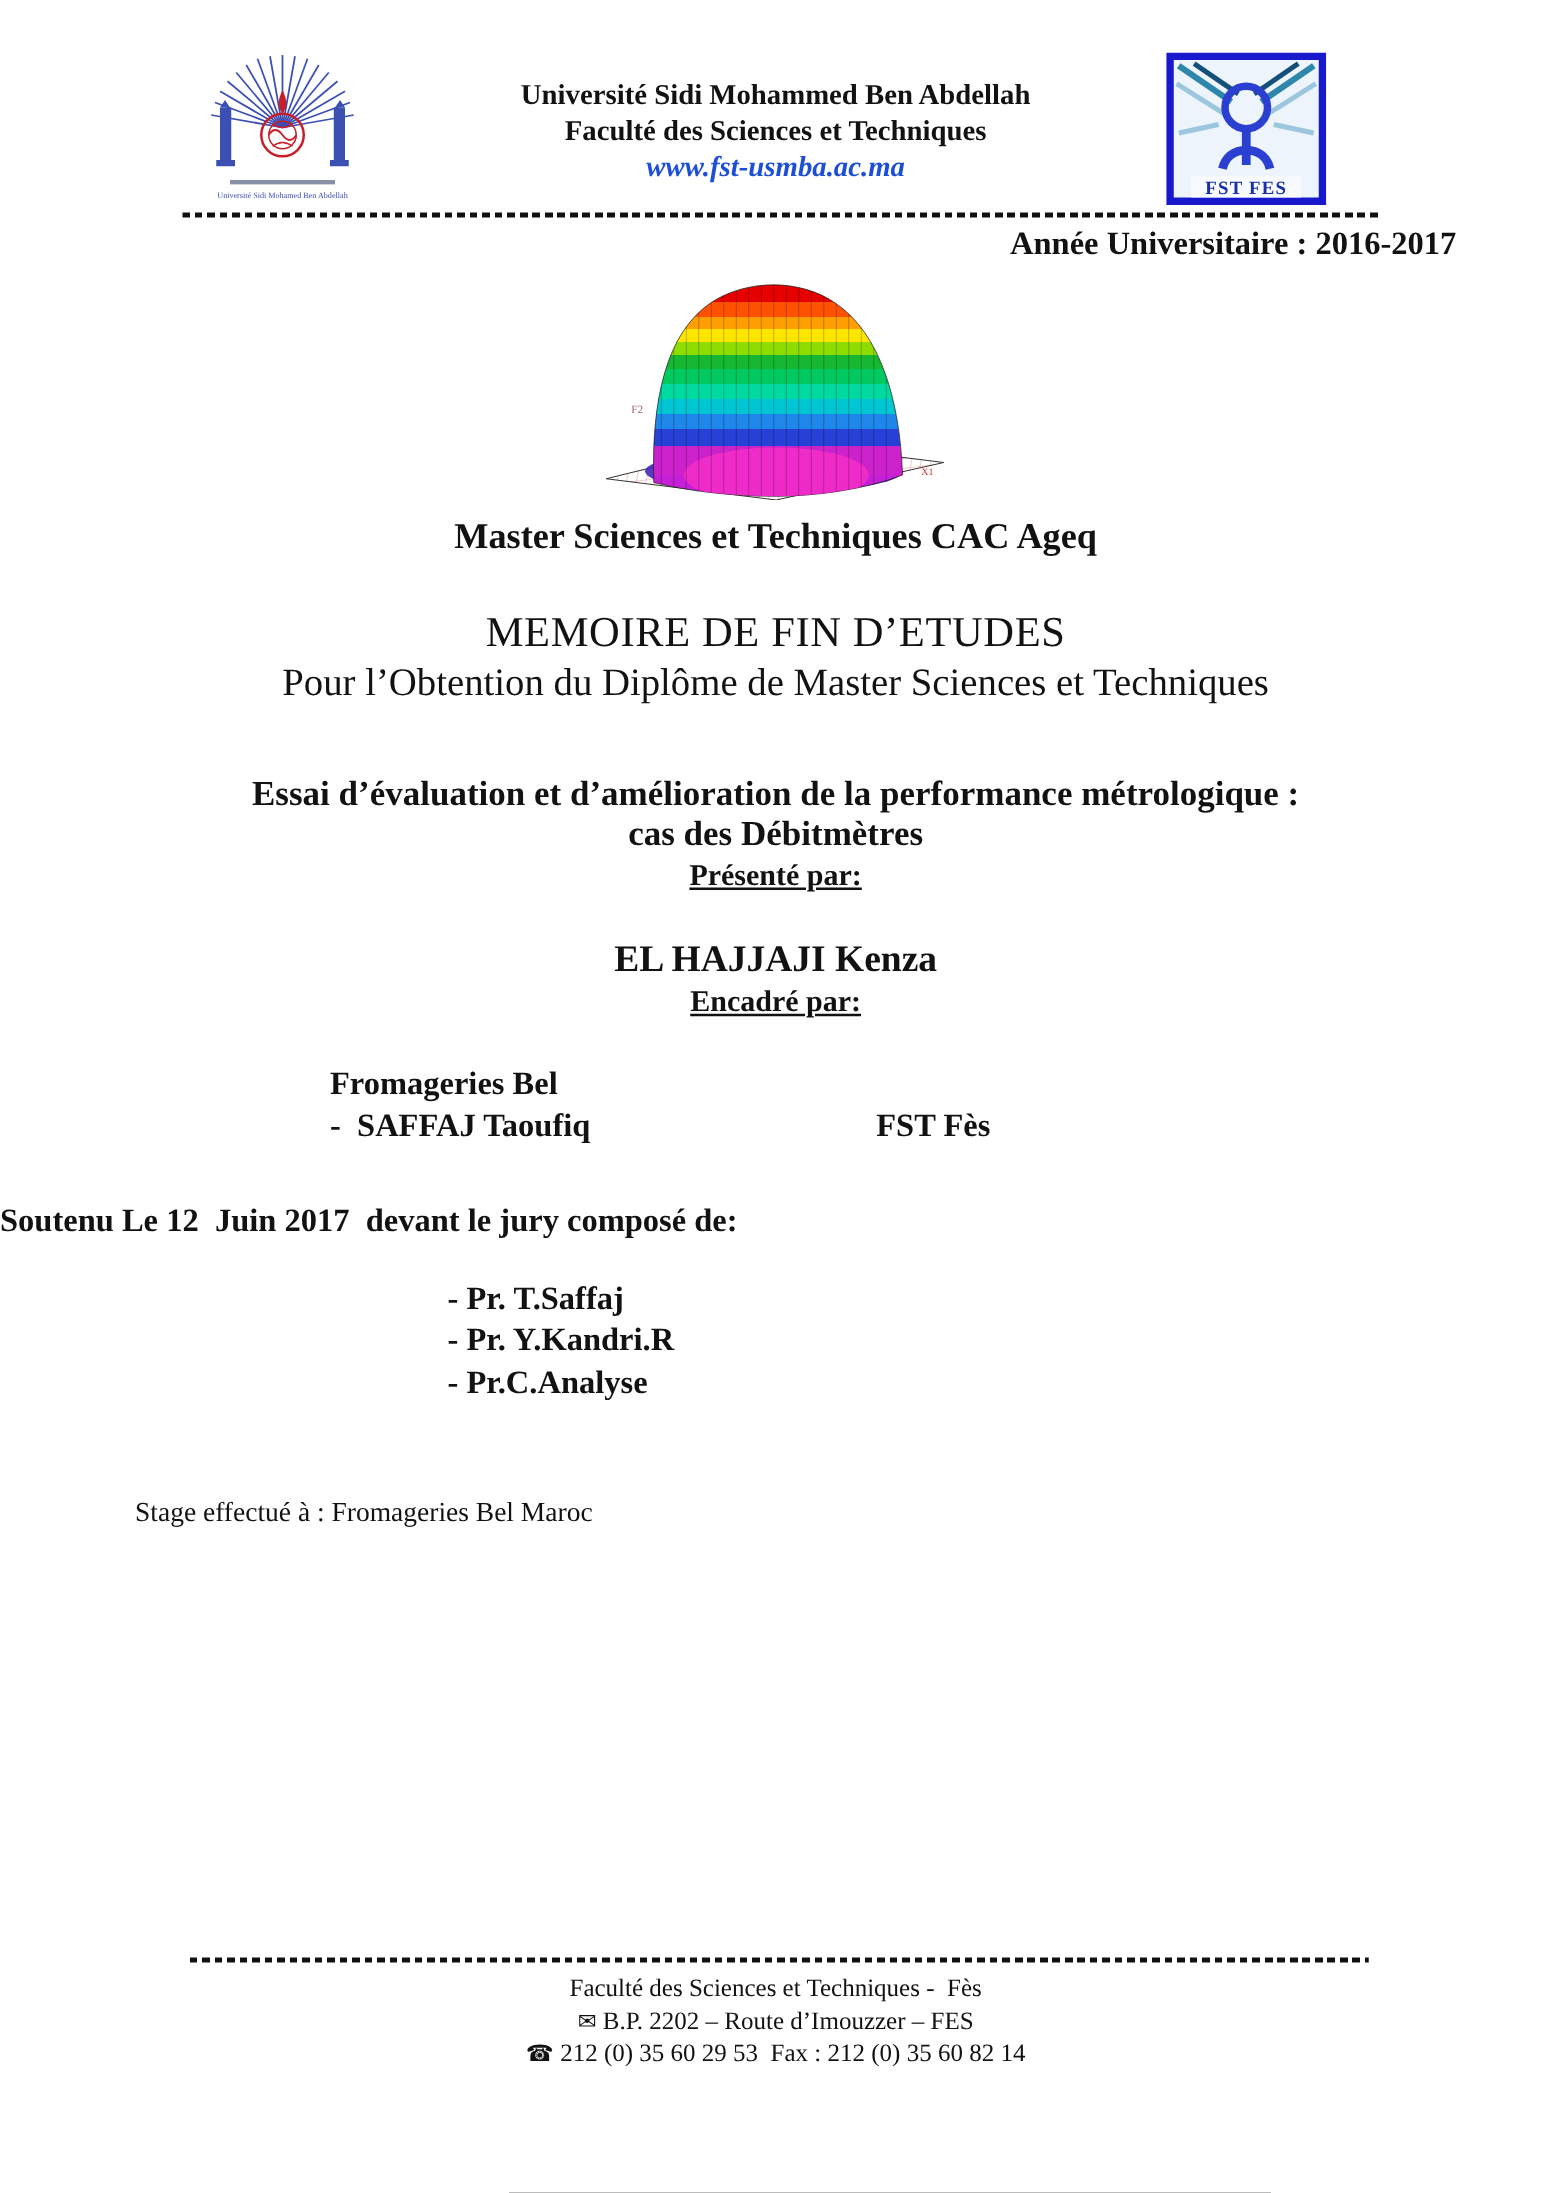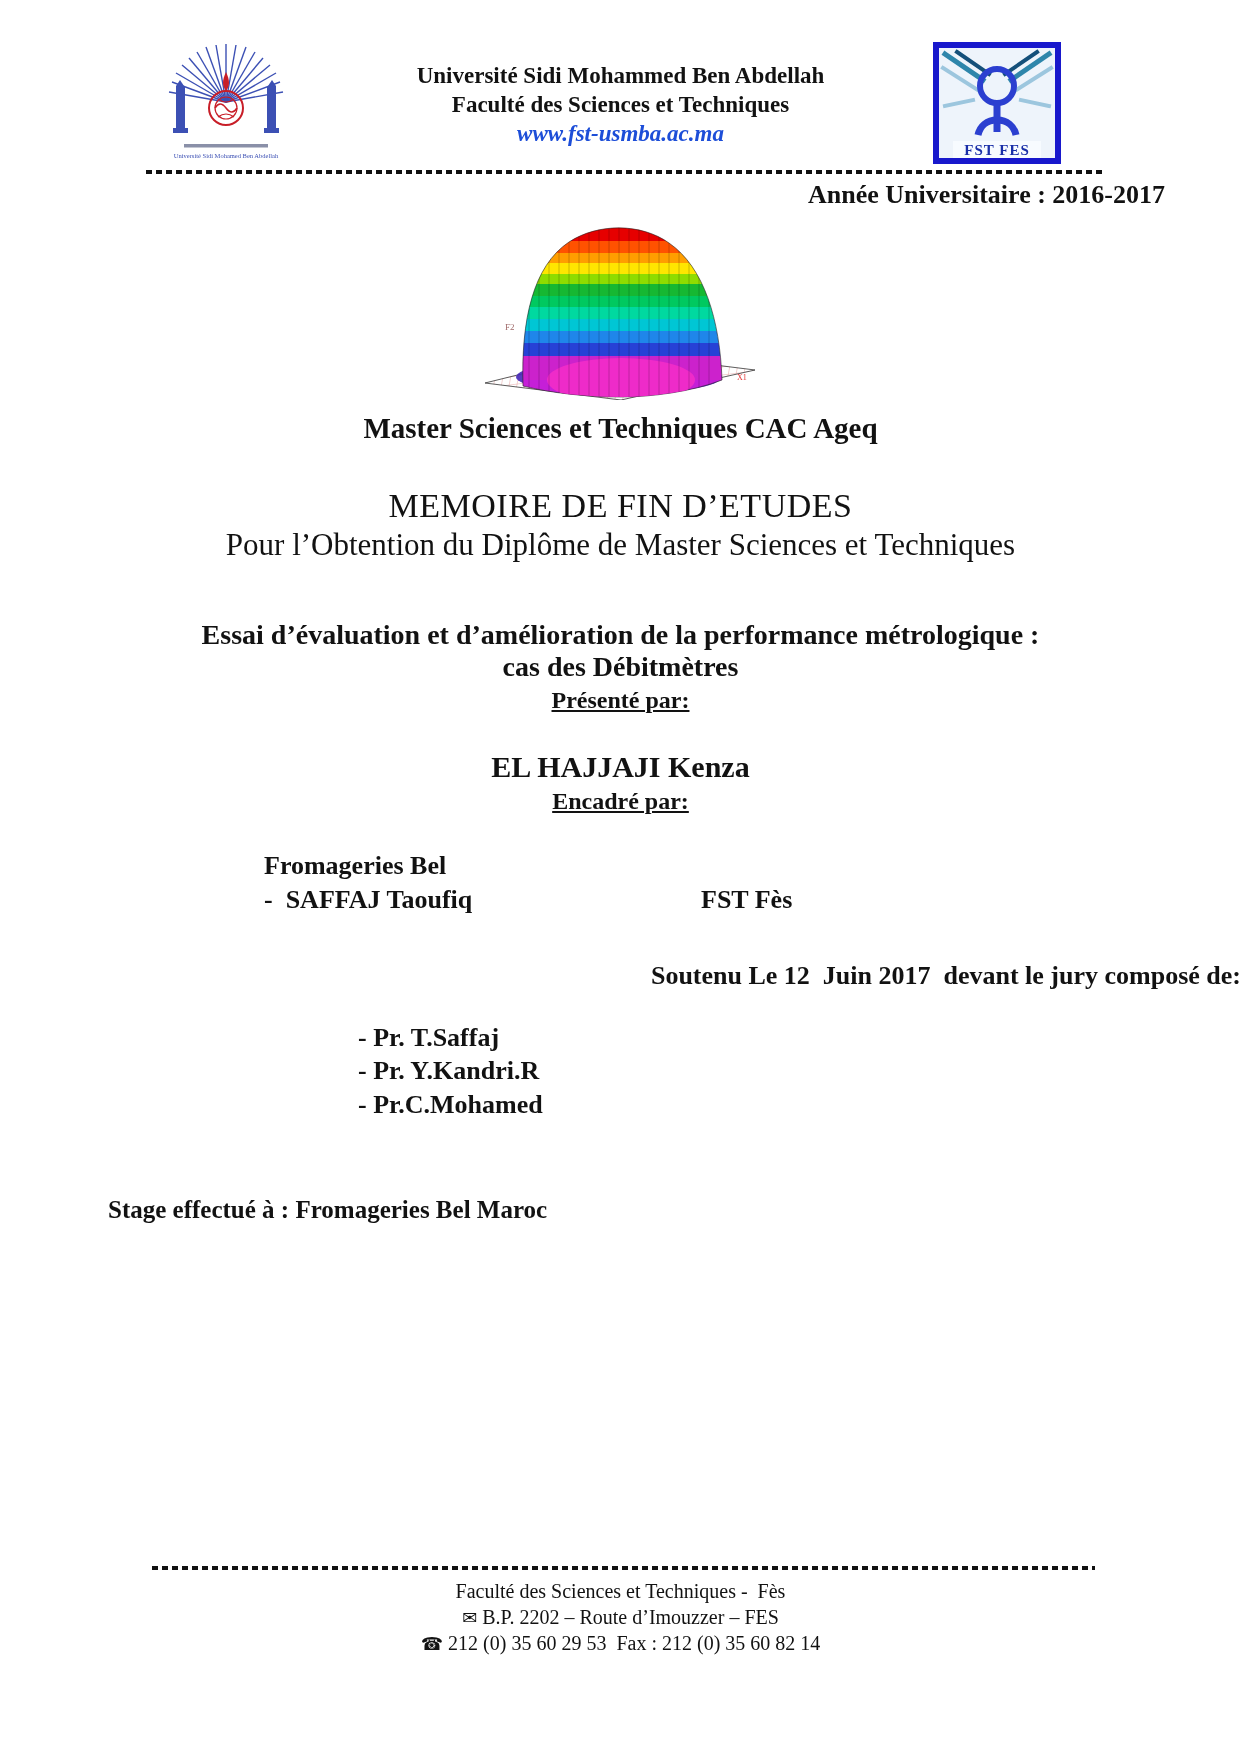--- a/index.html
+++ b/index.html
@@ -34,24 +34,24 @@
   .subject1{margin-top:56px;text-align:center;font-size:28px;font-weight:bold;}
   .subject2{text-align:center;font-size:28px;font-weight:bold;}
   .underlined-label{margin-top:4px;text-align:center;font-size:24px;font-weight:bold;text-decoration:underline;}
   .author{margin-top:36px;text-align:center;font-size:30px;font-weight:bold;}
   .encadre{margin-top:4px;}
   
   .supervisors{margin:34px 0 0 264px;font-size:26px;font-weight:bold;line-height:1.3;}
   .sup-row{display:flex;}
   .sup-name{width:437px;}
   
-  .soutenu{margin-top:44px;text-align:right;font-size:26px;font-weight:bold;}
+  .soutenu{margin-top:44px;text-align:left;font-size:26px;font-weight:bold;}
   .jury{margin:30px 0 0 358px;font-size:26px;font-weight:bold;line-height:1.3;}
   
-  .stage{margin:74px 0 0 108px;font-size:25px;font-weight:bold;}
+  .stage{margin:74px 0 0 108px;font-size:22px;font-weight:normal;}
   
   .footer{position:absolute;left:0;right:0;top:1566px;text-align:center;line-height:1.3;}
   .footer .fline{font-size:20px;}
   .footer .first{margin-top:8px;}
   .icon-glyph{font-family:"DejaVu Sans", sans-serif;font-size:18px;}
 </style>
 </head>
 <body>
 
 <div class="page">
@@ -221,21 +221,21 @@
     <div class="sup-row">
       <span class="sup-name t">-  SAFFAJ Taoufiq</span>
       <span class="t">FST Fès</span>
     </div>
   </div>
 
   <div class="soutenu t">Soutenu Le 12  Juin 2017  devant le jury composé de:</div>
   <div class="jury">
     <div class="t">- Pr. T.Saffaj</div>
     <div class="t">- Pr. Y.Kandri.R</div>
-    <div class="t">- Pr.C.Mohamed</div>
+    <div class="t">- Pr.C.Analyse</div>
   </div>
 
   <div class="stage t">Stage effectué à : Fromageries Bel Maroc</div>
 
   <div class="footer">
     <div class="dash dash-bottom"></div>
     <div class="fline first t">Faculté des Sciences et Techniques -  Fès</div>
     <div class="fline">
       <span class="icon-glyph">✉</span>
       <span class="t">B.P. 2202 – Route d’Imouzzer – FES</span>

